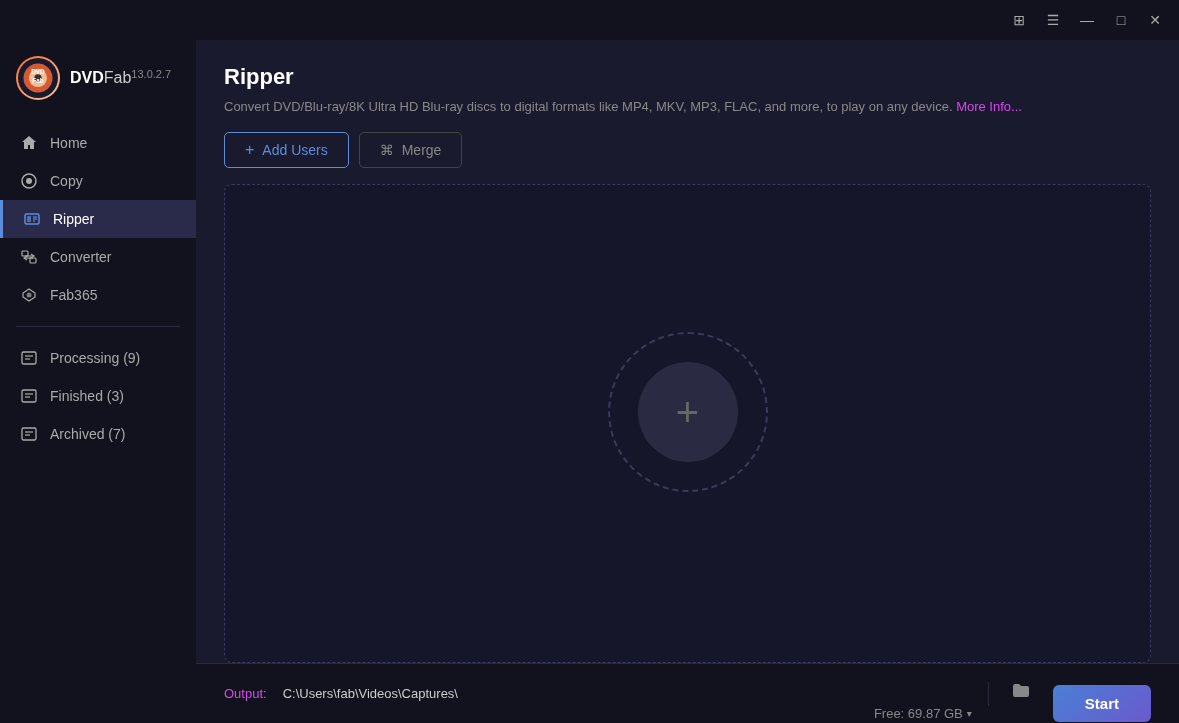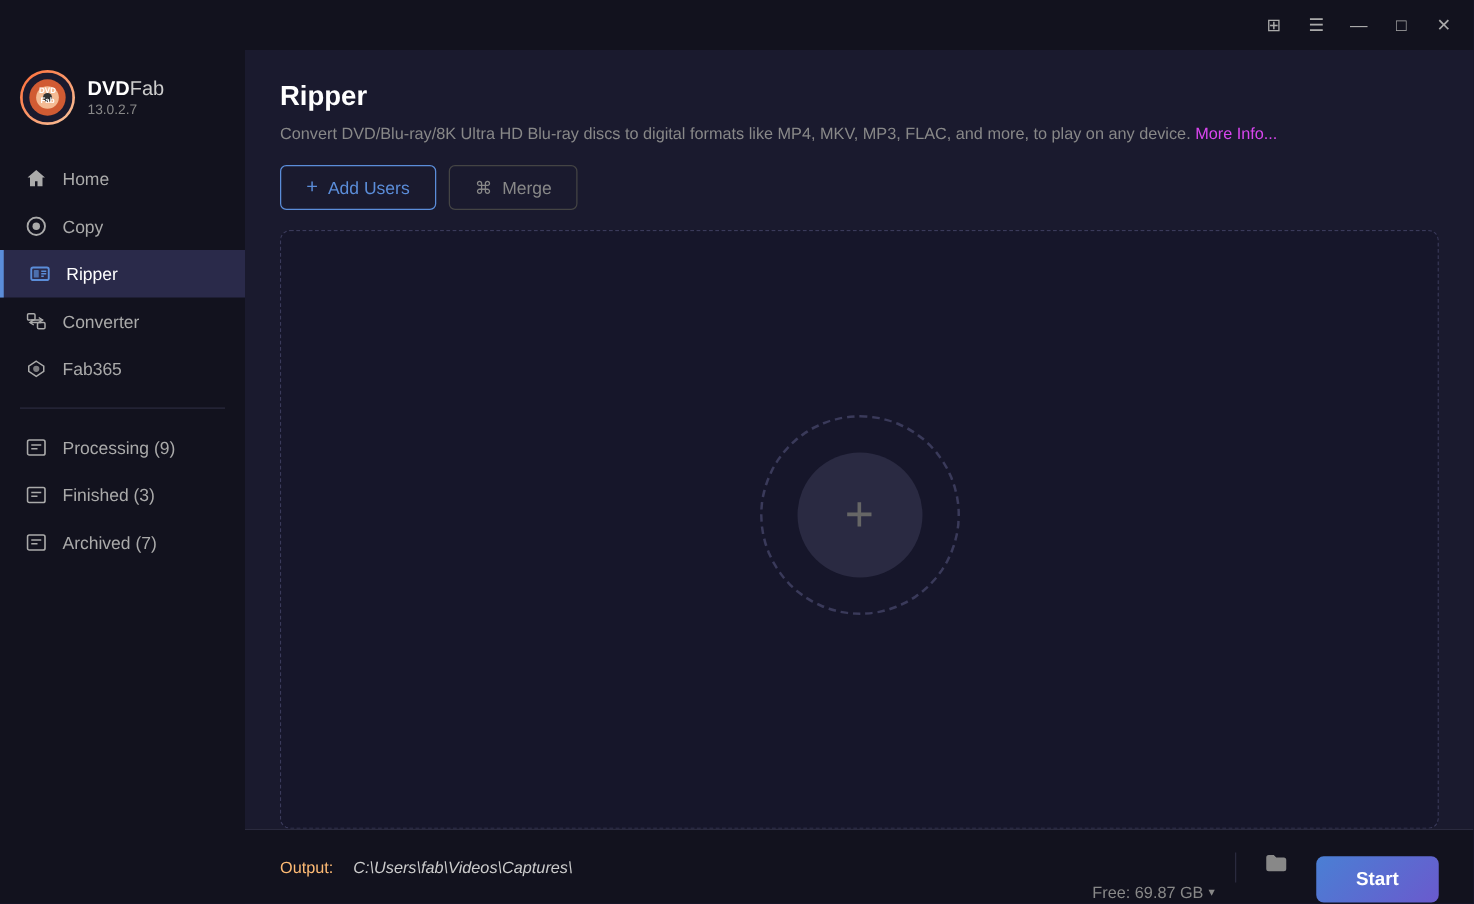--- a/index.html
+++ b/index.html
@@ -85,21 +85,21 @@
       flex-shrink: 0;
     }
 
     .logo-icon svg {
       width: 40px;
       height: 40px;
     }
 
     .logo-text {
       display: flex;
-      flex-direction: column;
+      flex-direction: row;
     }
 
     .logo-name {
       color: white;
       font-size: 16px;
       font-weight: bold;
       line-height: 1.2;
     }
 
     .logo-name span.fab {
@@ -280,33 +280,32 @@
       background: #12121e;
       display: flex;
       align-items: center;
       padding: 0 28px;
       gap: 16px;
       border-top: 1px solid #2a2a3e;
       flex-shrink: 0;
     }
 
     .output-label {
-      color: #fdba74;
+      color: #d946ef;
       font-size: 13px;
       white-space: nowrap;
     }
 
     .output-path {
       color: #ccc;
       font-size: 13px;
       flex: 1;
       overflow: hidden;
       text-overflow: ellipsis;
       white-space: nowrap;
-      font-style: italic;
     }
 
     .free-space {
       display: flex;
       align-items: center;
       gap: 4px;
       color: #888;
       font-size: 13px;
       white-space: nowrap;
       margin-top: 40px;

